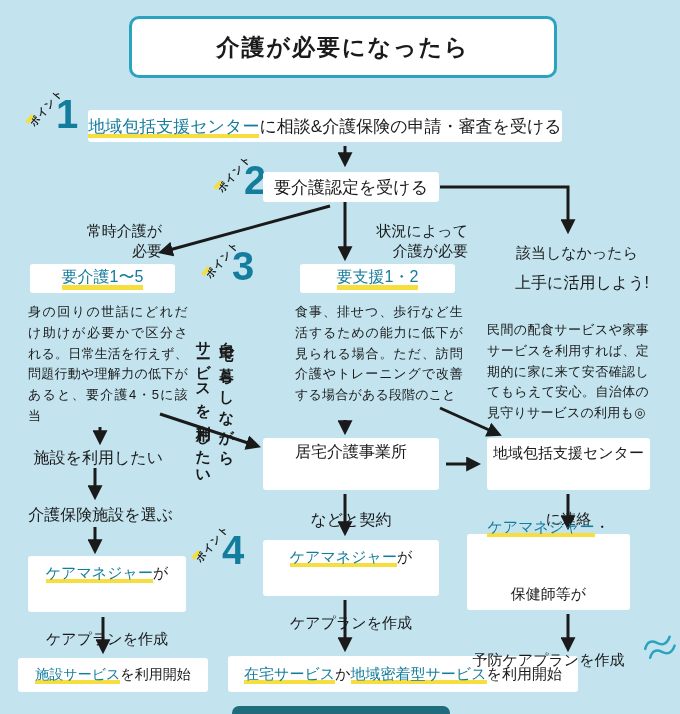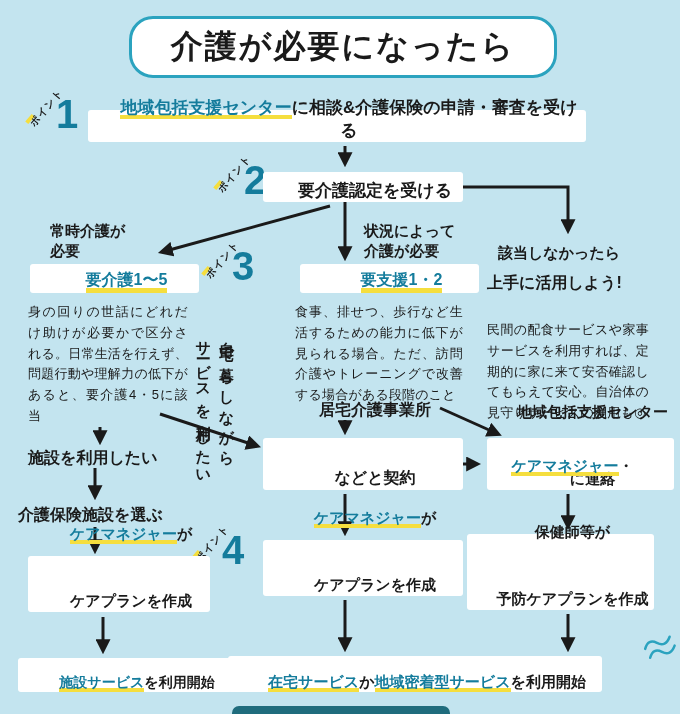--- a/index.html
+++ b/index.html
@@ -5,38 +5,38 @@
   html,body { margin:0; padding:0; }
   .canvas {
     position:relative; width:680px; height:714px;
     background:#c3e4ef; overflow:hidden;
     font-family:"Liberation Sans","DejaVu Sans",sans-serif;
     color:#1a1a1a;
   }
   .abs { position:absolute; }
   .box {
     position:absolute; background:#ffffff; border-radius:3px;
-    display:flex; align-items:flex-end; justify-content:center;
-    text-align:center; font-weight:700;padding-left:24px;
+    display:flex; align-items:center; justify-content:center;
+    text-align:center; font-weight:400;
   }
   .hl {
     color:#147c9c;
     background:linear-gradient(transparent 80%, #f5de3e 80%);
     padding-bottom:2px;
   }
-  .lbl { position:absolute; font-weight:700; text-align:left; line-height:1.35; }
+  .lbl { position:absolute; font-weight:400; text-align:right; line-height:1.35; }
   .desc {
     position:absolute; font-size:13px; line-height:1.6; font-weight:400;
     text-align:justify; letter-spacing:0.2px;
   }
   .title-box {
     position:absolute; left:129px; top:16px; width:422px; height:56px;
-    background:#fff; border:3.5px solid #2ba3bf; border-radius:24px;
+    background:#fff; border:3.5px solid #2ba3bf; border-radius:10px;
     display:flex; align-items:center; justify-content:center;
-    font-size:32px; font-weight:900; letter-spacing:2px;
+    font-size:23px; font-weight:900; letter-spacing:2px;
   }
   .vert {
     position:absolute; writing-mode:vertical-rl;
     font-size:15px; font-weight:700; letter-spacing:3px; line-height:1.55;
   }
   .vert span { display:block; }
   .point { position:absolute; width:58px; height:60px; }
   .pw {
     position:absolute; left:2px; top:30px;
     transform:rotate(-50deg); transform-origin:0 50%;

